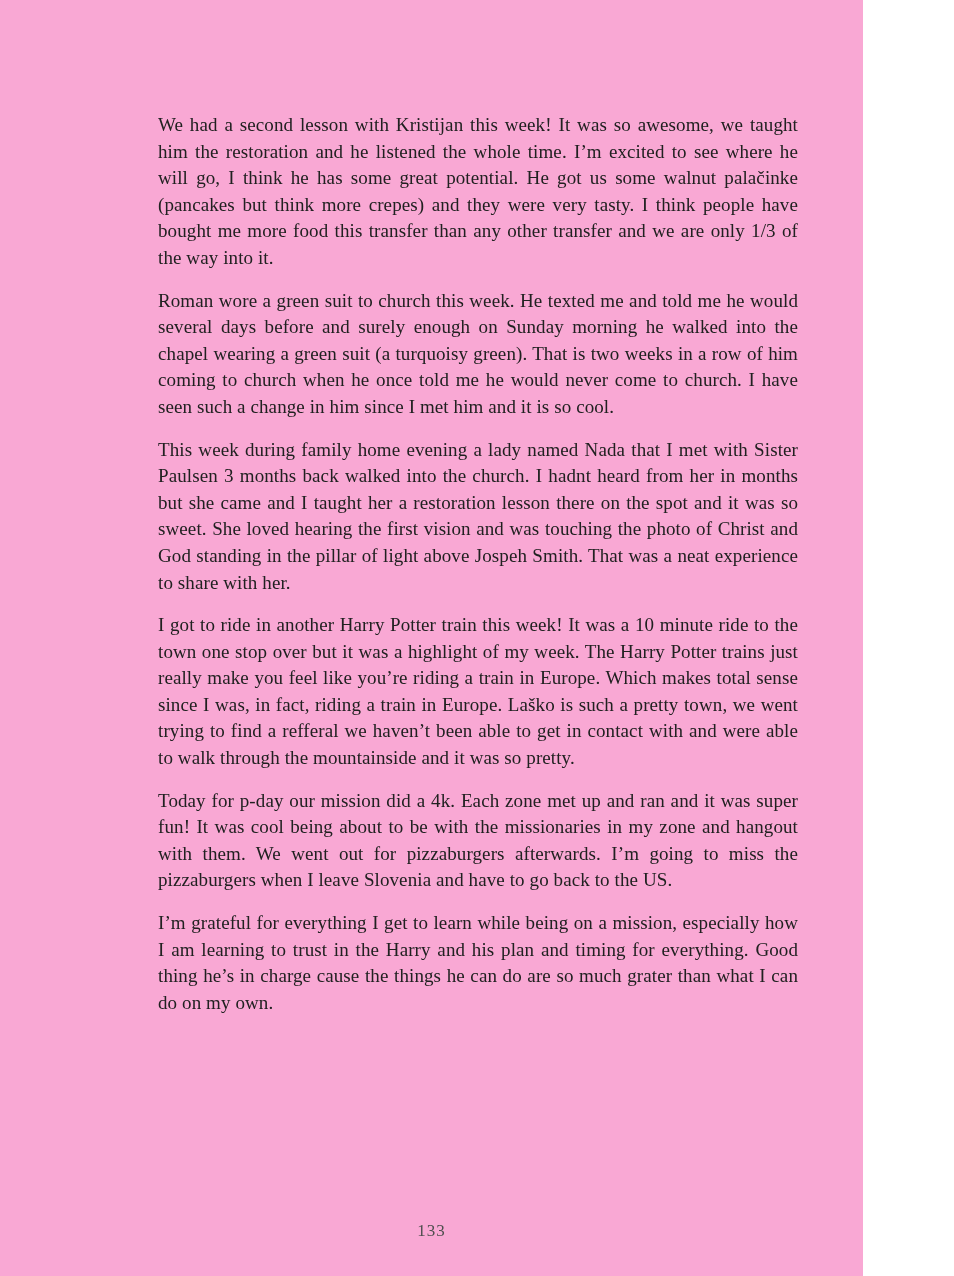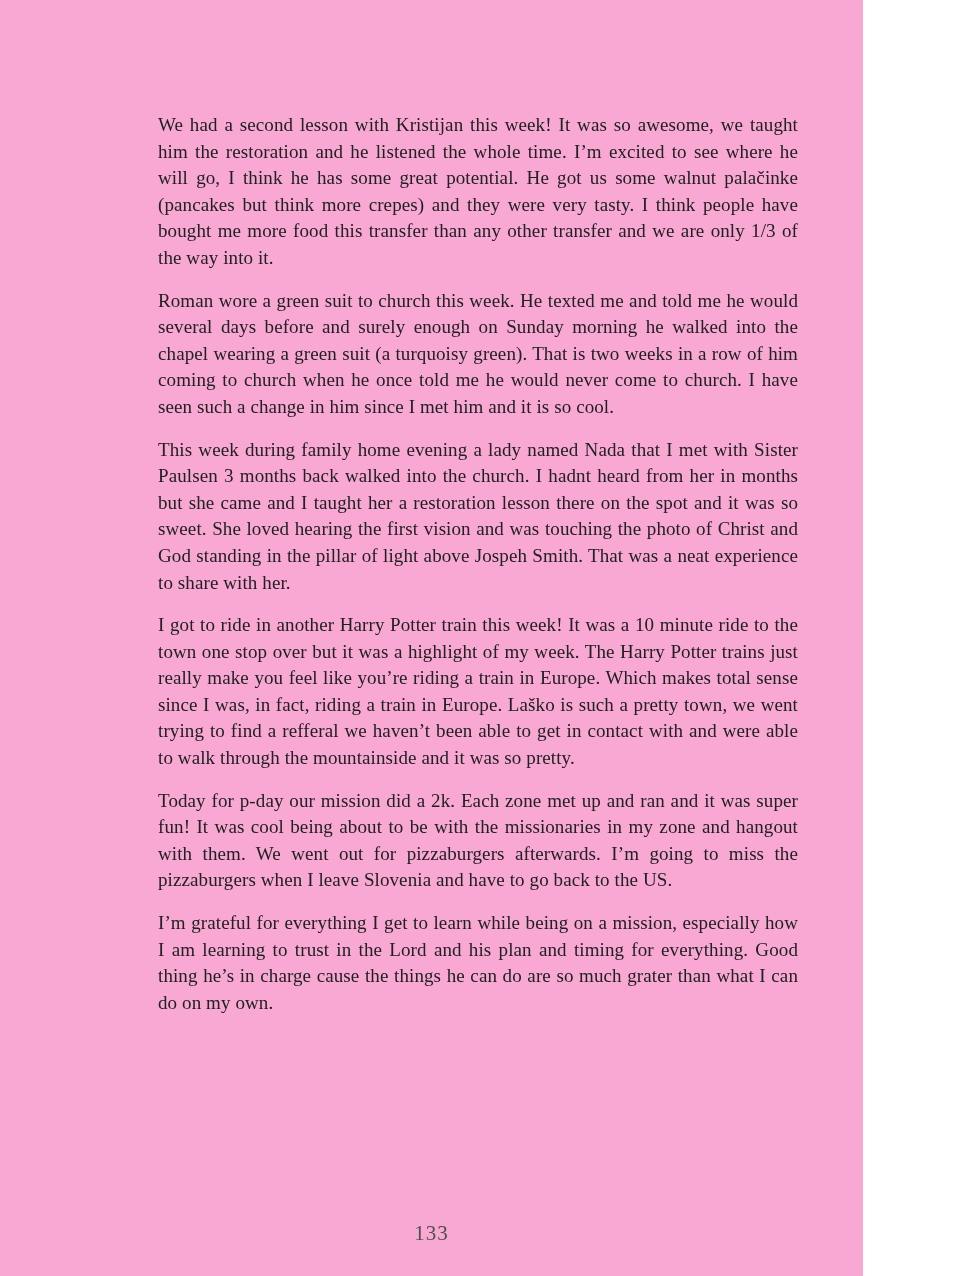--- a/index.html
+++ b/index.html
@@ -30,33 +30,33 @@
       letter-spacing: 0.1px;
     }
     .page-footer {
       position: absolute;
       left: 0;
       top: 1221px;
       width: 100%;
       text-align: center;
     }
     .page-footer span {
-      font-size: 21px;
+      font-size: 17px;
       color: #4f4f4f;
       letter-spacing: 1px;
     }
   </style>
 </head>
 <body>
 
 <div class="sheet">
   <main class="content">
       <p>We had a second lesson with Kristijan this week! It was so awesome, we taught him the restoration and he listened the whole time. I’m excited to see where he will go, I think he has some great potential. He got us some walnut palačinke (pancakes but think more crepes) and they were very tasty. I think people have bought me more food this transfer than any other transfer and we are only 1/3 of the way into it.</p>
       <p>Roman wore a green suit to church this week. He texted me and told me he would several days before and surely enough on Sunday morning he walked into the chapel wearing a green suit (a turquoisy green). That is two weeks in a row of him coming to church when he once told me he would never come to church. I have seen such a change in him since I met him and it is so cool.</p>
       <p>This week during family home evening a lady named Nada that I met with Sister Paulsen 3 months back walked into the church. I hadnt heard from her in months but she came and I taught her a restoration lesson there on the spot and it was so sweet. She loved hearing the first vision and was touching the photo of Christ and God standing in the pillar of light above Jospeh Smith. That was a neat experience to share with her.</p>
       <p>I got to ride in another Harry Potter train this week! It was a 10 minute ride to the town one stop over but it was a highlight of my week. The Harry Potter trains just really make you feel like you’re riding a train in Europe. Which makes total sense since I was, in fact, riding a train in Europe. Laško is such a pretty town, we went trying to find a refferal we haven’t been able to get in contact with and were able to walk through the mountainside and it was so pretty.</p>
-      <p>Today for p-day our mission did a 2k. Each zone met up and ran and it was super fun! It was cool being about to be with the missionaries in my zone and hangout with them. We went out for pizzaburgers afterwards. I’m going to miss the pizzaburgers when I leave Slovenia and have to go back to the US.</p>
-      <p>I’m grateful for everything I get to learn while being on a mission, especially how I am learning to trust in the Lord and his plan and timing for everything. Good thing he’s in charge cause the things he can do are so much grater than what I can do on my own.</p>
+      <p>Today for p-day our mission did a 4k. Each zone met up and ran and it was super fun! It was cool being about to be with the missionaries in my zone and hangout with them. We went out for pizzaburgers afterwards. I’m going to miss the pizzaburgers when I leave Slovenia and have to go back to the US.</p>
+      <p>I’m grateful for everything I get to learn while being on a mission, especially how I am learning to trust in the Harry and his plan and timing for everything. Good thing he’s in charge cause the things he can do are so much grater than what I can do on my own.</p>
     </main>
   <footer class="page-footer">
     <span>133</span>
   </footer>
 </div>
 
 </body></html>

